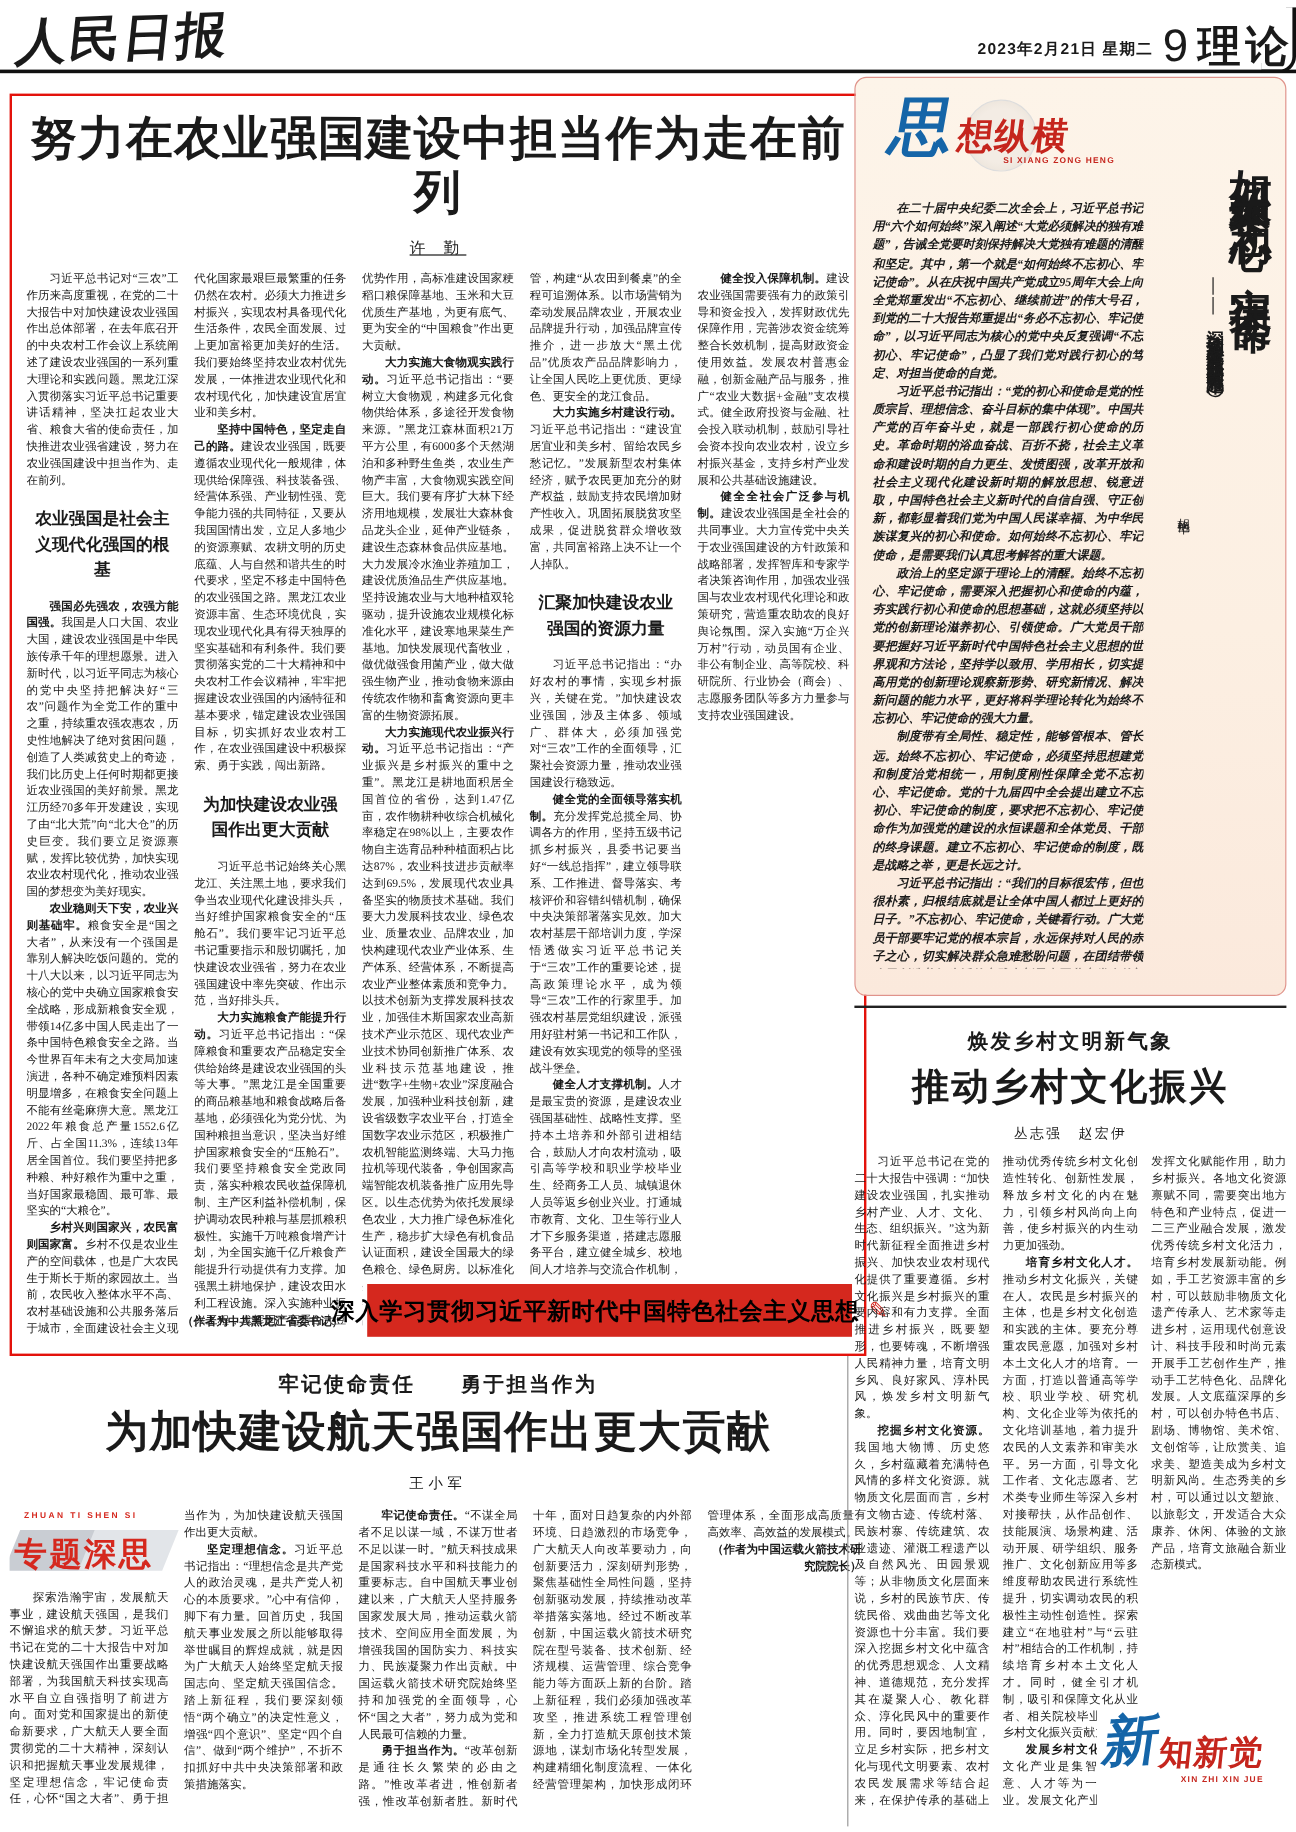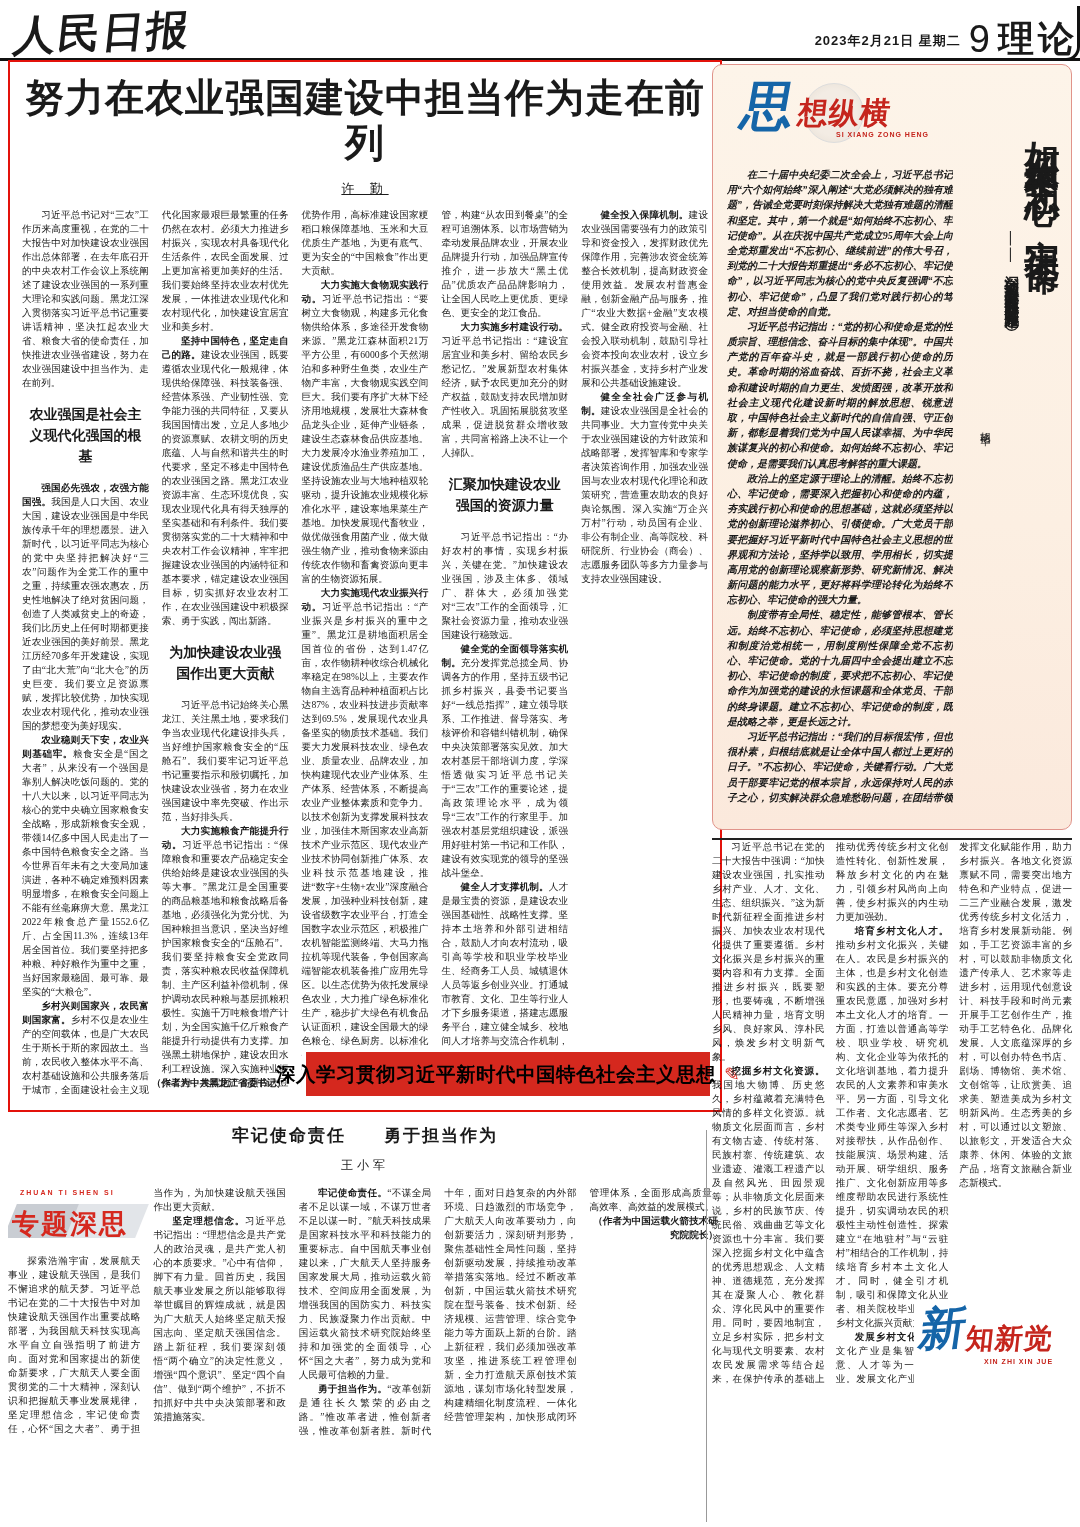--- a/index.html
+++ b/index.html
@@ -11,21 +11,21 @@
             display:flex;align-items:flex-end;justify-content:space-between;padding:0 8px 2px 14px;}
   .paper-name{font-size:42px;font-weight:bold;transform:skewX(-8deg) rotate(-2deg);
               letter-spacing:2px;line-height:1;padding-bottom:2px;}
   .mast-right{display:flex;align-items:flex-end;gap:8px;}
   .mast-date{font-size:13px;font-weight:bold;padding-bottom:6px;letter-spacing:1px;}
   .page-no{font-size:38px;line-height:.9;}
   .section-name{font-size:36px;font-weight:bold;letter-spacing:4px;line-height:.95;}
   .corner{position:absolute;right:0;top:6px;width:26px;height:52px;
           border-right:3px solid #111;border-bottom:3px solid #111;border-bottom-right-radius:14px;}
   
-  .left-zone{position:absolute;left:8px;top:60px;width:714px;}
+  .left-zone{position:absolute;left:8px;top:78px;width:714px;}
   .right-zone{position:absolute;left:712px;top:64px;width:360px;}
   
   .main-box{border:2.5px solid #e3120b;height:1052px;box-sizing:border-box;padding:14px 12px 10px;position:relative;}
   .main-title{font-size:39px;font-weight:bold;text-align:center;letter-spacing:1px;line-height:1.15;}
   .byline{text-align:center;font-size:13px;margin:14px 0 10px;letter-spacing:6px;text-decoration:underline;}
   .cols5{column-count:5;column-gap:13px;column-fill:auto;height:892px;overflow:hidden;
          font-size:9.6px;line-height:1.46;text-align:justify;}
   .para{margin:0;text-indent:2em;}
   .para b{font-family:"Liberation Sans","DejaVu Sans",sans-serif;}
   .subhead{font-family:"Liberation Sans","DejaVu Sans",sans-serif;font-weight:bold;
@@ -137,20 +137,21 @@
       </div>
     <div class="article-footer" style="position:absolute;right:430px;bottom:20px;">（作者为中共黑龙江省委书记）</div>
     <div class="banner">
       <span class="banner-text">深入学习贯彻习近平新时代中国特色社会主义思想</span>
       <span class="banner-icon">✎</span>
     </div>
   </div>
 
   <div class="space-sec">
     <div class="kicker">牢记使命责任　　勇于担当作为</div>
+    <div class="space-title">为加快建设航天强国作出更大贡献</div>
     <div class="space-author">王小军</div>
     <div class="cols5b">
       <div class="ztss">
         <div class="bar1"></div>
         <div class="bar2"></div>
         <div class="py">ZHUAN TI SHEN SI</div>
         <div class="zh">专题深思</div>
       </div>
       <div>
           <p class="para">探索浩瀚宇宙，发展航天事业，建设航天强国，是我们不懈追求的航天梦。习近平总书记在党的二十大报告中对加快建设航天强国作出重要战略部署，为我国航天科技实现高水平自立自强指明了前进方向。面对党和国家提出的新使命新要求，广大航天人要全面贯彻党的二十大精神，深刻认识和把握航天事业发展规律，坚定理想信念，牢记使命责任，心怀“国之大者”、勇于担当作为，为加快建设航天强国作出更大贡献。</p>
@@ -185,20 +186,25 @@
       <div class="vtitles">
         <div class="v-main">如何始终不忘初心、牢记使命</div>
         <div class="v-sub">——深刻认识和着力破解大党必须解决的独有难题①</div>
         <div class="v-auth">胡艳华</div>
       </div>
     </div>
   </div>
 
   <div class="rural-div"></div>
 
+  <div class="rural-head">
+    <div class="rural-kicker">焕发乡村文明新气象</div>
+    <div class="rural-title">推动乡村文化振兴</div>
+    <div class="rural-authors">丛志强　赵宏伊</div>
+  </div>
 
   <div class="rural-wrap">
     <div class="cols3">
         <p class="para">习近平总书记在党的二十大报告中强调：“加快建设农业强国，扎实推动乡村产业、人才、文化、生态、组织振兴。”这为新时代新征程全面推进乡村振兴、加快农业农村现代化提供了重要遵循。乡村文化振兴是乡村振兴的重要内容和有力支撑。全面推进乡村振兴，既要塑形，也要铸魂，不断增强人民精神力量，培育文明乡风、良好家风、淳朴民风，焕发乡村文明新气象。</p>
         <p class="para"><b>挖掘乡村文化资源。</b>我国地大物博、历史悠久，乡村蕴藏着充满特色风情的多样文化资源。就物质文化层面而言，乡村有文物古迹、传统村落、民族村寨、传统建筑、农业遗迹、灌溉工程遗产以及自然风光、田园景观等；从非物质文化层面来说，乡村的民族节庆、传统民俗、戏曲曲艺等文化资源也十分丰富。我们要深入挖掘乡村文化中蕴含的优秀思想观念、人文精神、道德规范，充分发挥其在凝聚人心、教化群众、淳化民风中的重要作用。同时，要因地制宜，立足乡村实际，把乡村文化与现代文明要素、农村农民发展需求等结合起来，在保护传承的基础上推动优秀传统乡村文化创造性转化、创新性发展，释放乡村文化的内在魅力，引领乡村风尚向上向善，使乡村振兴的内生动力更加强劲。</p>
         <p class="para"><b>培育乡村文化人才。</b>推动乡村文化振兴，关键在人。农民是乡村振兴的主体，也是乡村文化创造和实践的主体。要充分尊重农民意愿，加强对乡村本土文化人才的培育。一方面，打造以普通高等学校、职业学校、研究机构、文化企业等为依托的文化培训基地，着力提升农民的人文素养和审美水平。另一方面，引导文化工作者、文化志愿者、艺术类专业师生等深入乡村对接帮扶，从作品创作、技能展演、场景构建、活动开展、研学组织、服务推广、文化创新应用等多维度帮助农民进行系统性提升，切实调动农民的积极性主动性创造性。探索建立“在地驻村”与“云驻村”相结合的工作机制，持续培育乡村本土文化人才。同时，健全引才机制，吸引和保障文化从业者、相关院校毕业生等为乡村文化振兴贡献力量。</p>
         <p class="para"><b>发展乡村文化产业。</b>文化产业是集智力、创意、人才等为一体的产业。发展文化产业有助于发挥文化赋能作用，助力乡村振兴。各地文化资源禀赋不同，需要突出地方特色和产业特点，促进一二三产业融合发展，激发优秀传统乡村文化活力，培育乡村发展新动能。例如，手工艺资源丰富的乡村，可以鼓励非物质文化遗产传承人、艺术家等走进乡村，运用现代创意设计、科技手段和时尚元素开展手工艺创作生产，推动手工艺特色化、品牌化发展。人文底蕴深厚的乡村，可以创办特色书店、剧场、博物馆、美术馆、文创馆等，让欣赏美、追求美、塑造美成为乡村文明新风尚。生态秀美的乡村，可以通过以文塑旅、以旅彰文，开发适合大众康养、休闲、体验的文旅产品，培育文旅融合新业态新模式。</p>
       </div>
     <div class="xzxj">
       <div class="c1">新</div>

